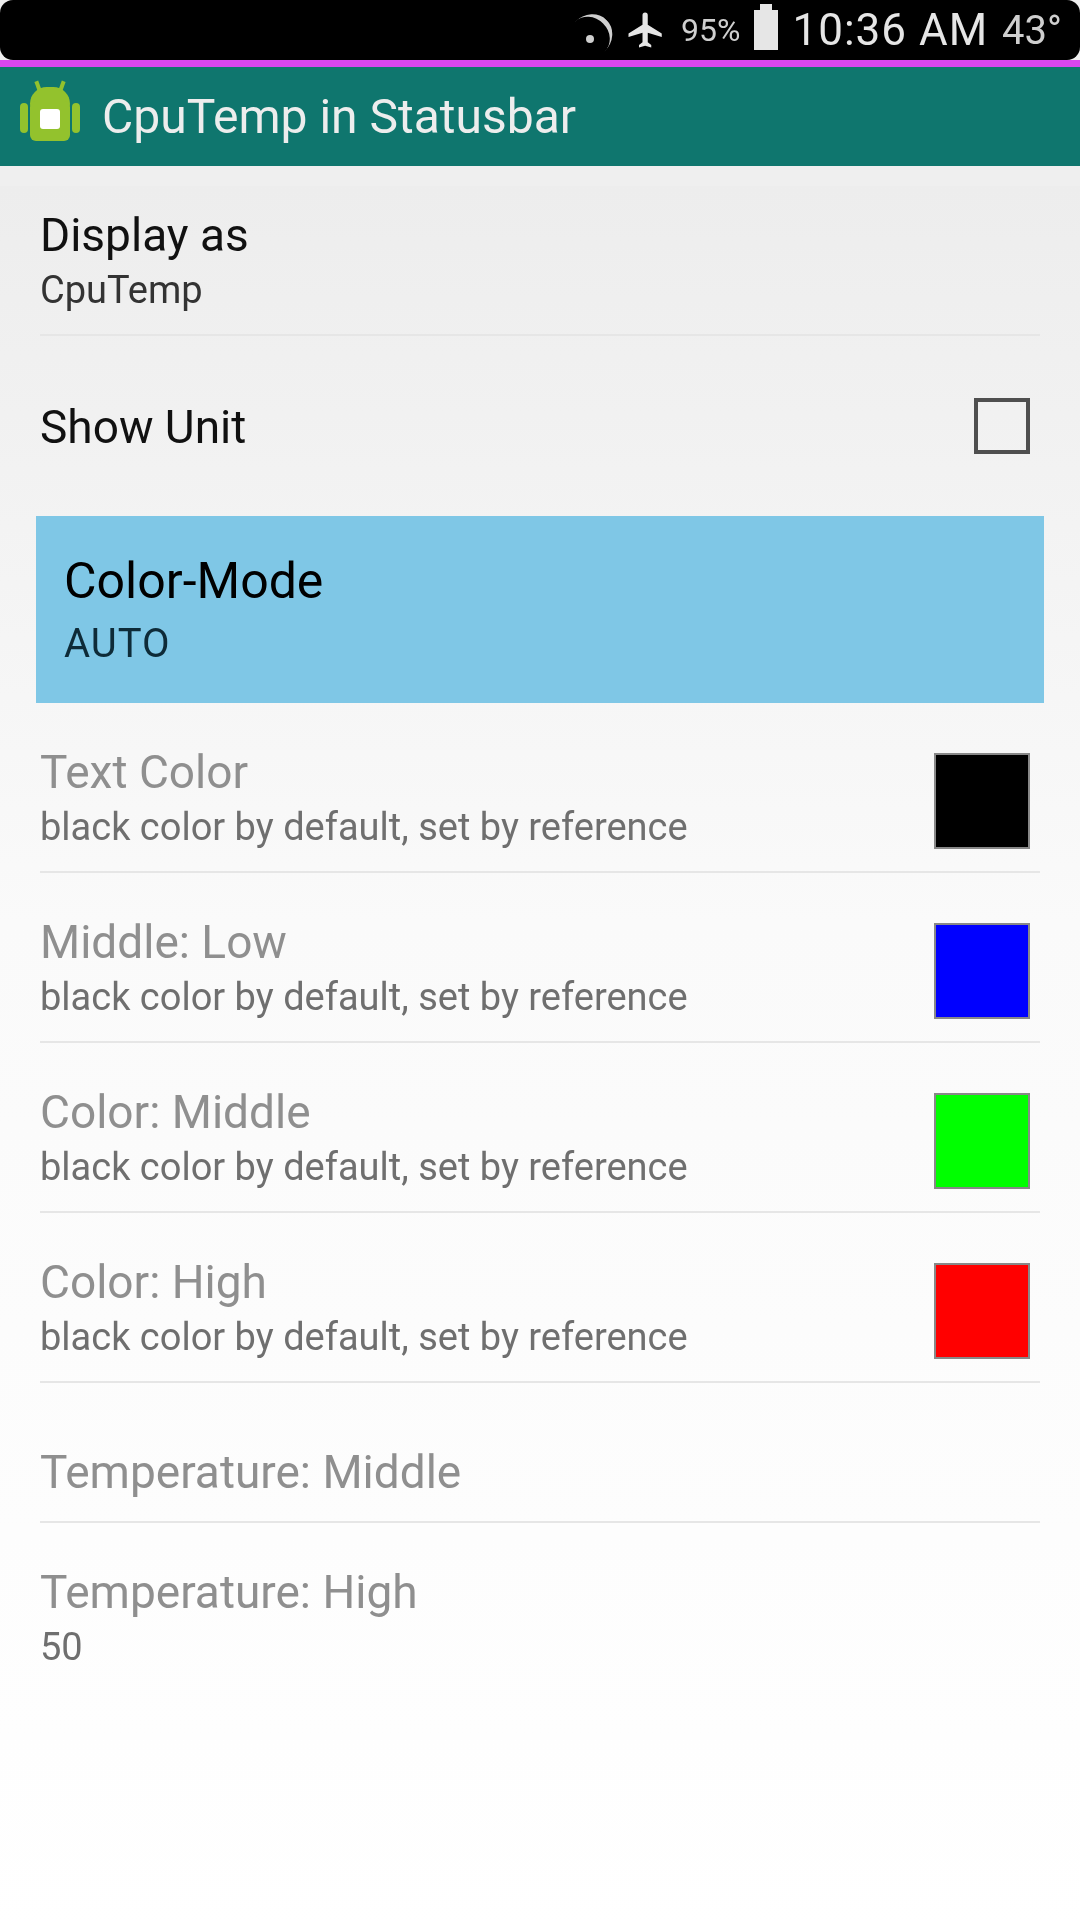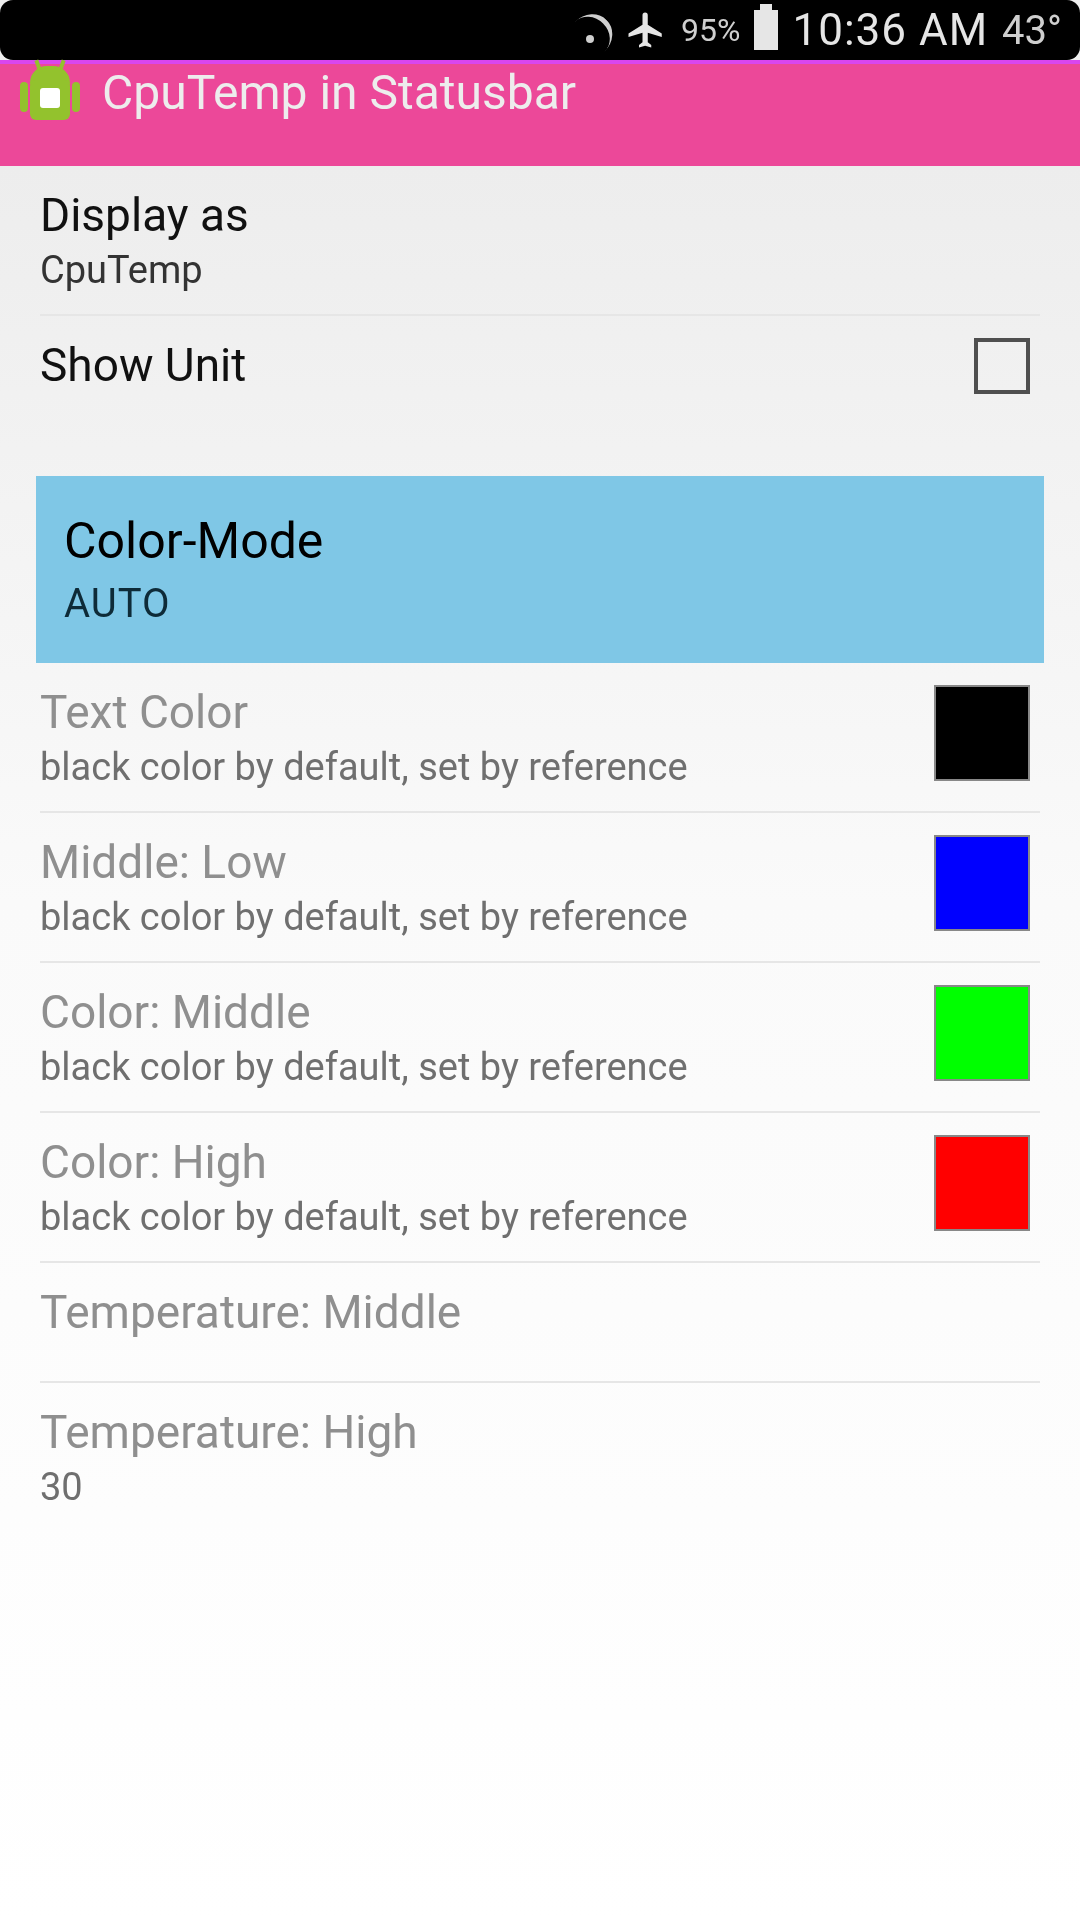--- a/index.html
+++ b/index.html
@@ -17,33 +17,34 @@
   }
   .status-bar .spacer { flex: 1; }
   .status-temp { font-size: 40px; color: #cfcfcf; }
   .status-time { font-size: 44px; color: #e6e6e6; letter-spacing: 1px; }
   .status-batt { display: inline-block; width: 24px; height: 40px; background: #e6e6e6; position: relative; }
   .status-batt::before { content: ""; position: absolute; left: 6px; top: -6px; width: 12px; height: 6px; background: #e6e6e6; }
   .status-pct { font-size: 32px; color: #cfcfcf; }
 
   
   .action-bar {
-    width: 100%; height: 106px; background: #ec4899;
-    border-top: 4px solid #d946ef;
-    display: flex; align-items: flex-start; padding: 0 22px; gap: 24px;
+    width: 100%; height: 106px; background: #0f766e;
+    border-top: 7px solid #d946ef;
+    display: flex; align-items: center; padding: 0 22px; gap: 24px;
   }
   .action-title { color: #ededed; font-size: 48px; font-weight: 400; }
 
   
   .prefs { padding: 0 40px; background: linear-gradient(#ededed, #fafafa 42%, #fff); min-height: calc(1920px - 166px); }
   .pref {
-    display: flex; align-items: flex-start; justify-content: space-between;
+    display: flex; align-items: flex-end; justify-content: space-between;
     padding: 22px 0;
     border-bottom: 2px solid #e6e6e6;
     min-height: 120px;
+    margin-top: 20px;
   }
   .pref .text { flex: 1; }
   .pref-title { font-size: 46px; color: #111; }
   .pref-sub   { font-size: 38px; color: #333; margin-top: 6px; }
   .pref.disabled .pref-title { color: #8f8f8f; }
   .pref.disabled .pref-sub   { color: #6f6f6f; }
   .pref.no-border { border-bottom: none; }
 
   
   .checkbox { width: 56px; height: 56px; border: 4px solid #4f4f4f; background: transparent; margin-right: 10px; }
@@ -172,17 +173,17 @@
 
   <div class="pref disabled">
     <div class="text">
       <div class="pref-title">Temperature: Middle</div>
     </div>
   </div>
 
   <div class="pref disabled no-border">
     <div class="text">
       <div class="pref-title">Temperature: High</div>
-      <div class="pref-sub">30</div>
+      <div class="pref-sub">50</div>
     </div>
   </div>
 
 </div>
 
 </body></html>

